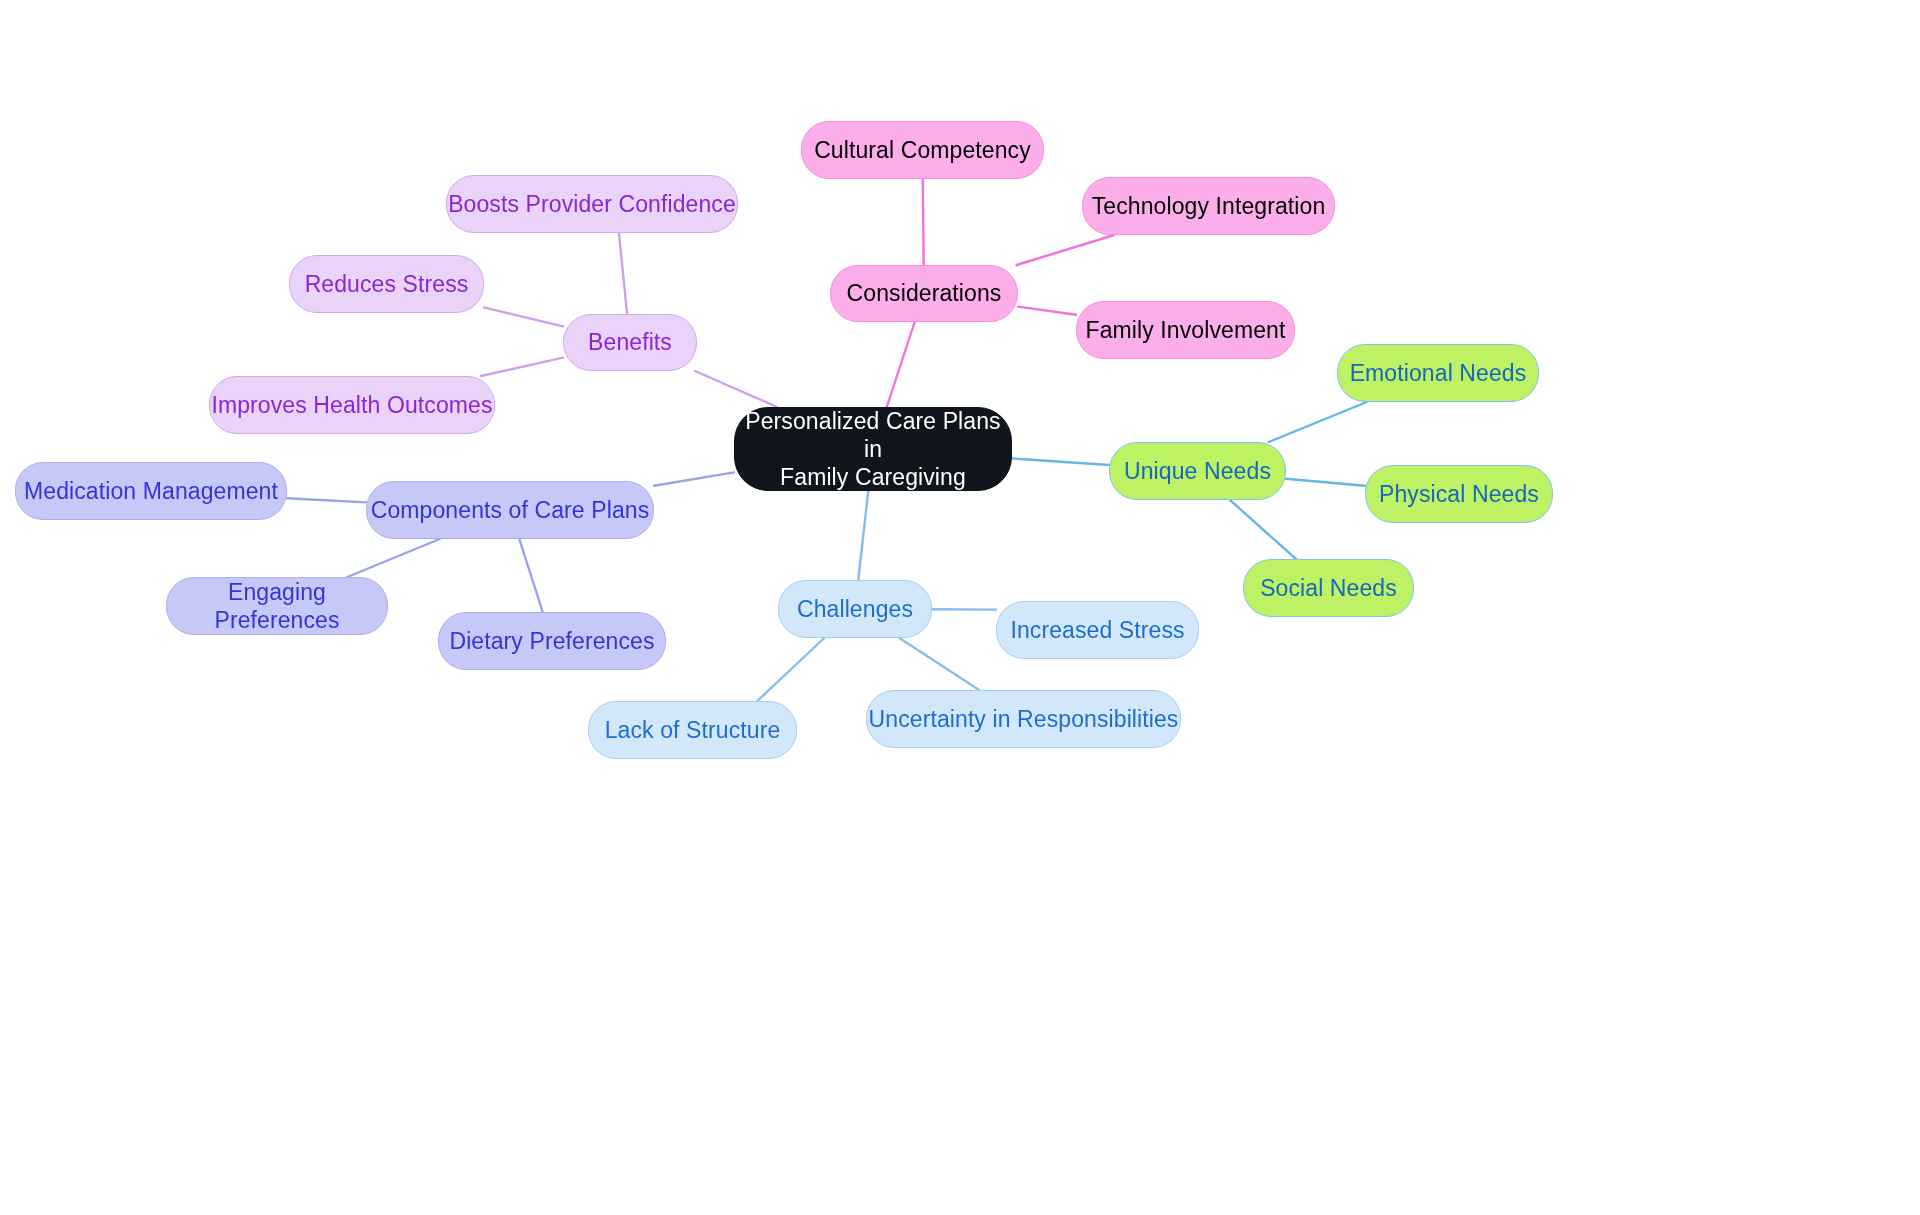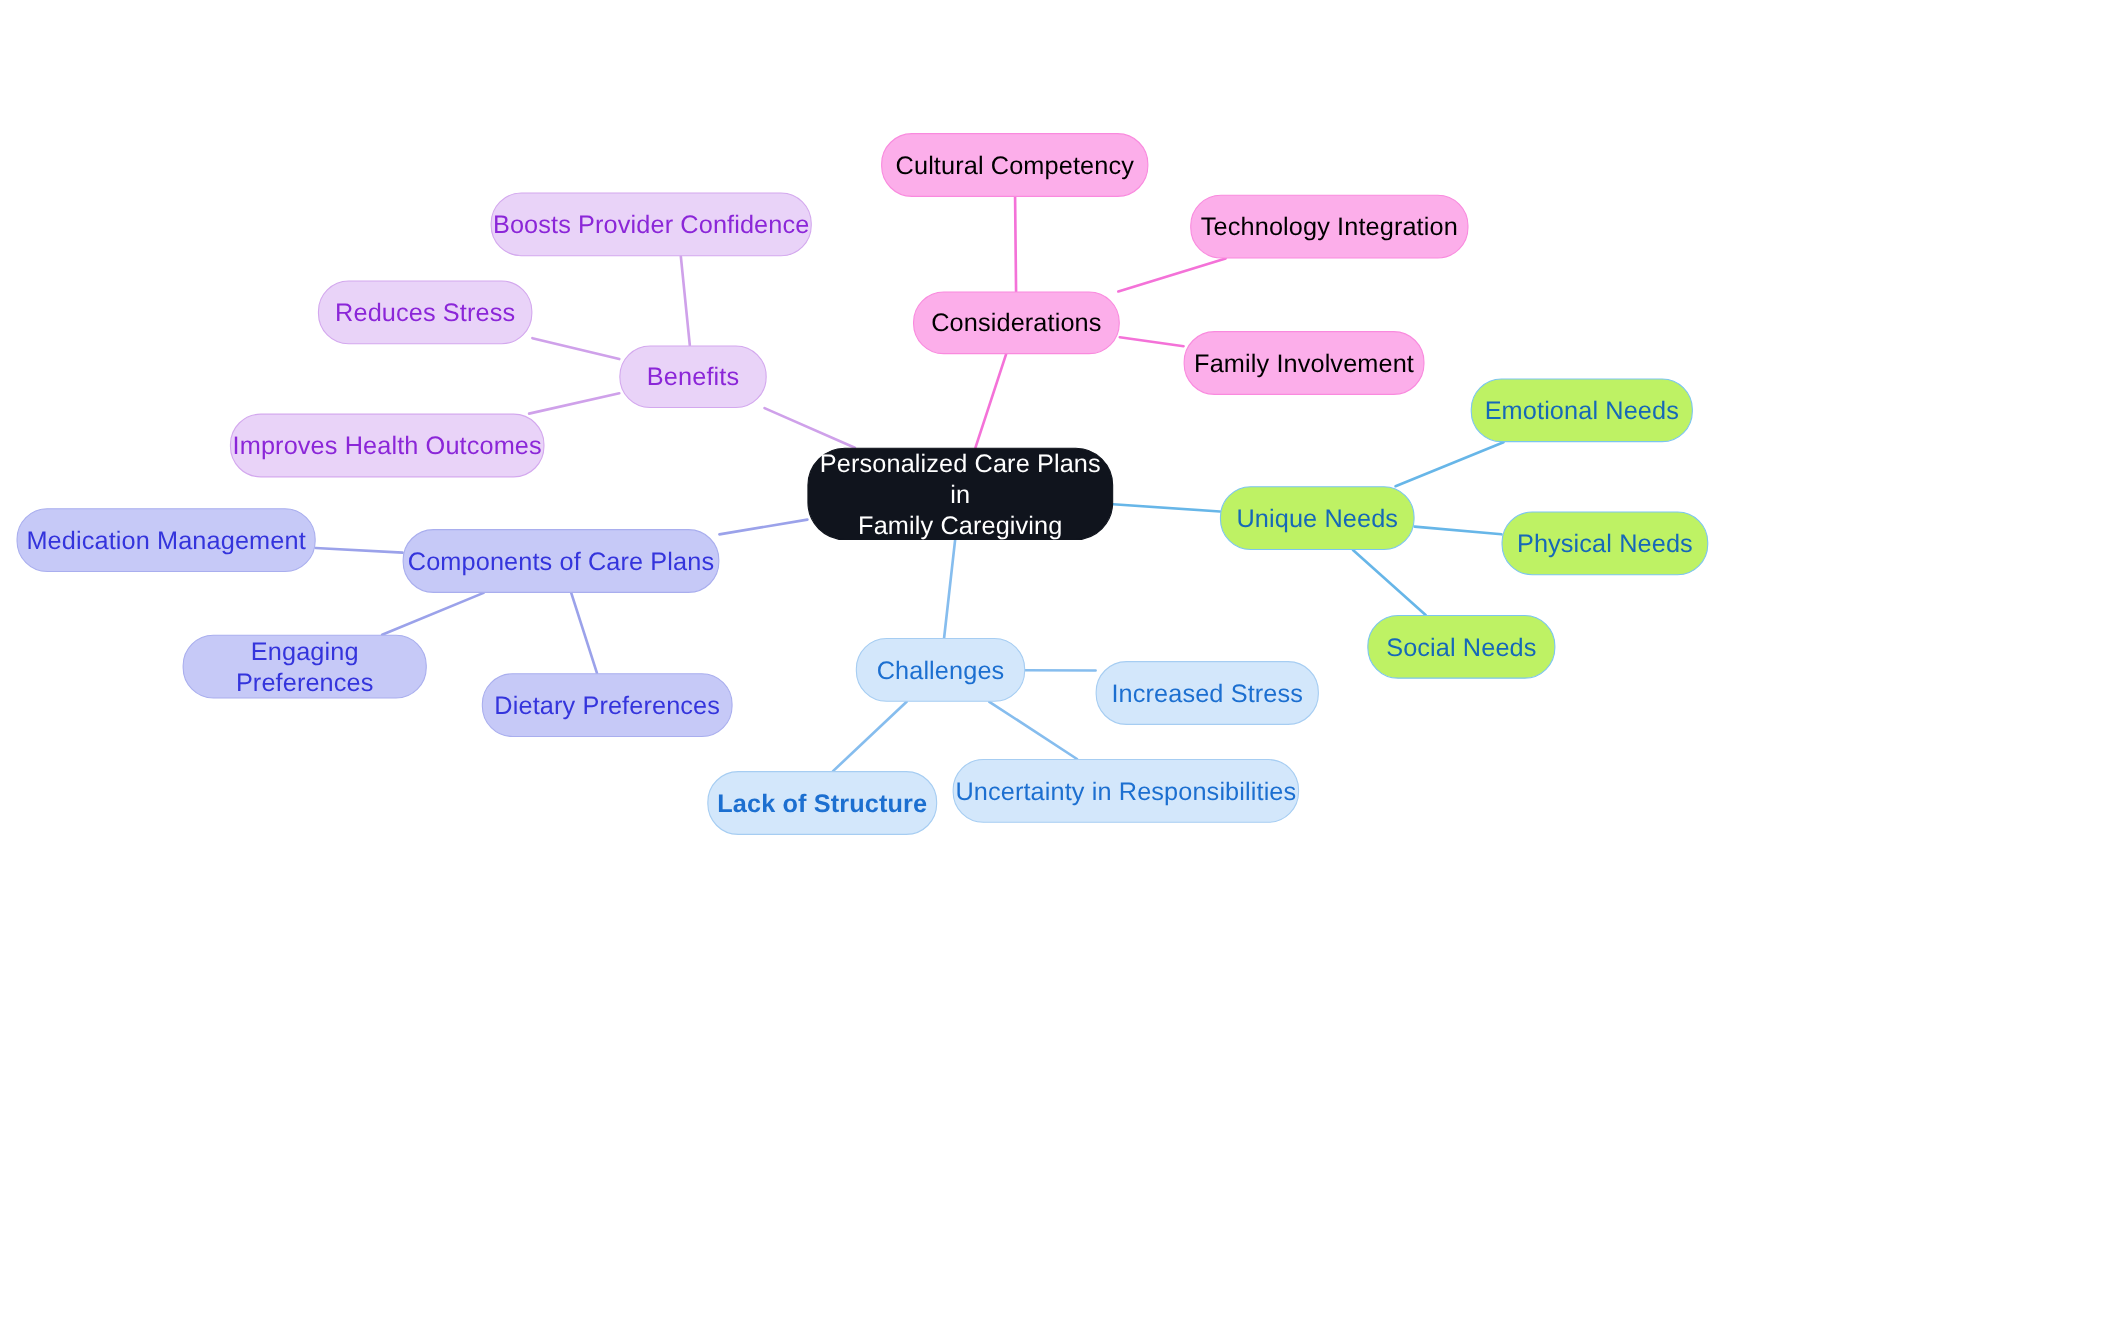--- a/index.html
+++ b/index.html
@@ -161,17 +161,17 @@
       <div class="node indigo" style="left: 366px; top: 481px; width: 288px; height: 58px;">Components of Care Plans</div>
       <div class="node indigo" style="left: 15px; top: 462px; width: 272px; height: 58px;">Medication Management</div>
       <div class="node indigo" style="left: 166px; top: 577px; width: 222px; height: 58px;">Engaging Preferences</div>
       <div class="node indigo" style="left: 438px; top: 612px; width: 228px; height: 58px;">Dietary Preferences</div>
       <div class="node skyblue" style="left: 1109px; top: 442px; width: 177px; height: 58px;">Unique Needs</div>
       <div class="node skyblue" style="left: 1337px; top: 344px; width: 202px; height: 58px;">Emotional Needs</div>
       <div class="node skyblue" style="left: 1365px; top: 465px; width: 188px; height: 58px;">Physical Needs</div>
       <div class="node skyblue" style="left: 1243px; top: 559px; width: 171px; height: 58px;">Social Needs</div>
       <div class="node paleblue" style="left: 778px; top: 580px; width: 154px; height: 58px;">Challenges</div>
       <div class="node paleblue" style="left: 996px; top: 581px; width: 203px; height: 58px; margin-top: 20px;">Increased Stress</div>
-      <div class="node paleblue" style="left: 643px; top: 701px; width: 209px; height: 58px; font-weight: bold;">Lack of Structure</div>
+      <div class="node paleblue" style="left: 588px; top: 701px; width: 209px; height: 58px;">Lack of Structure</div>
       <div class="node paleblue" style="left: 866px; top: 690px; width: 315px; height: 58px;">Uncertainty in Responsibilities</div>
     </div>
 
 </div>
 
 </body></html>

